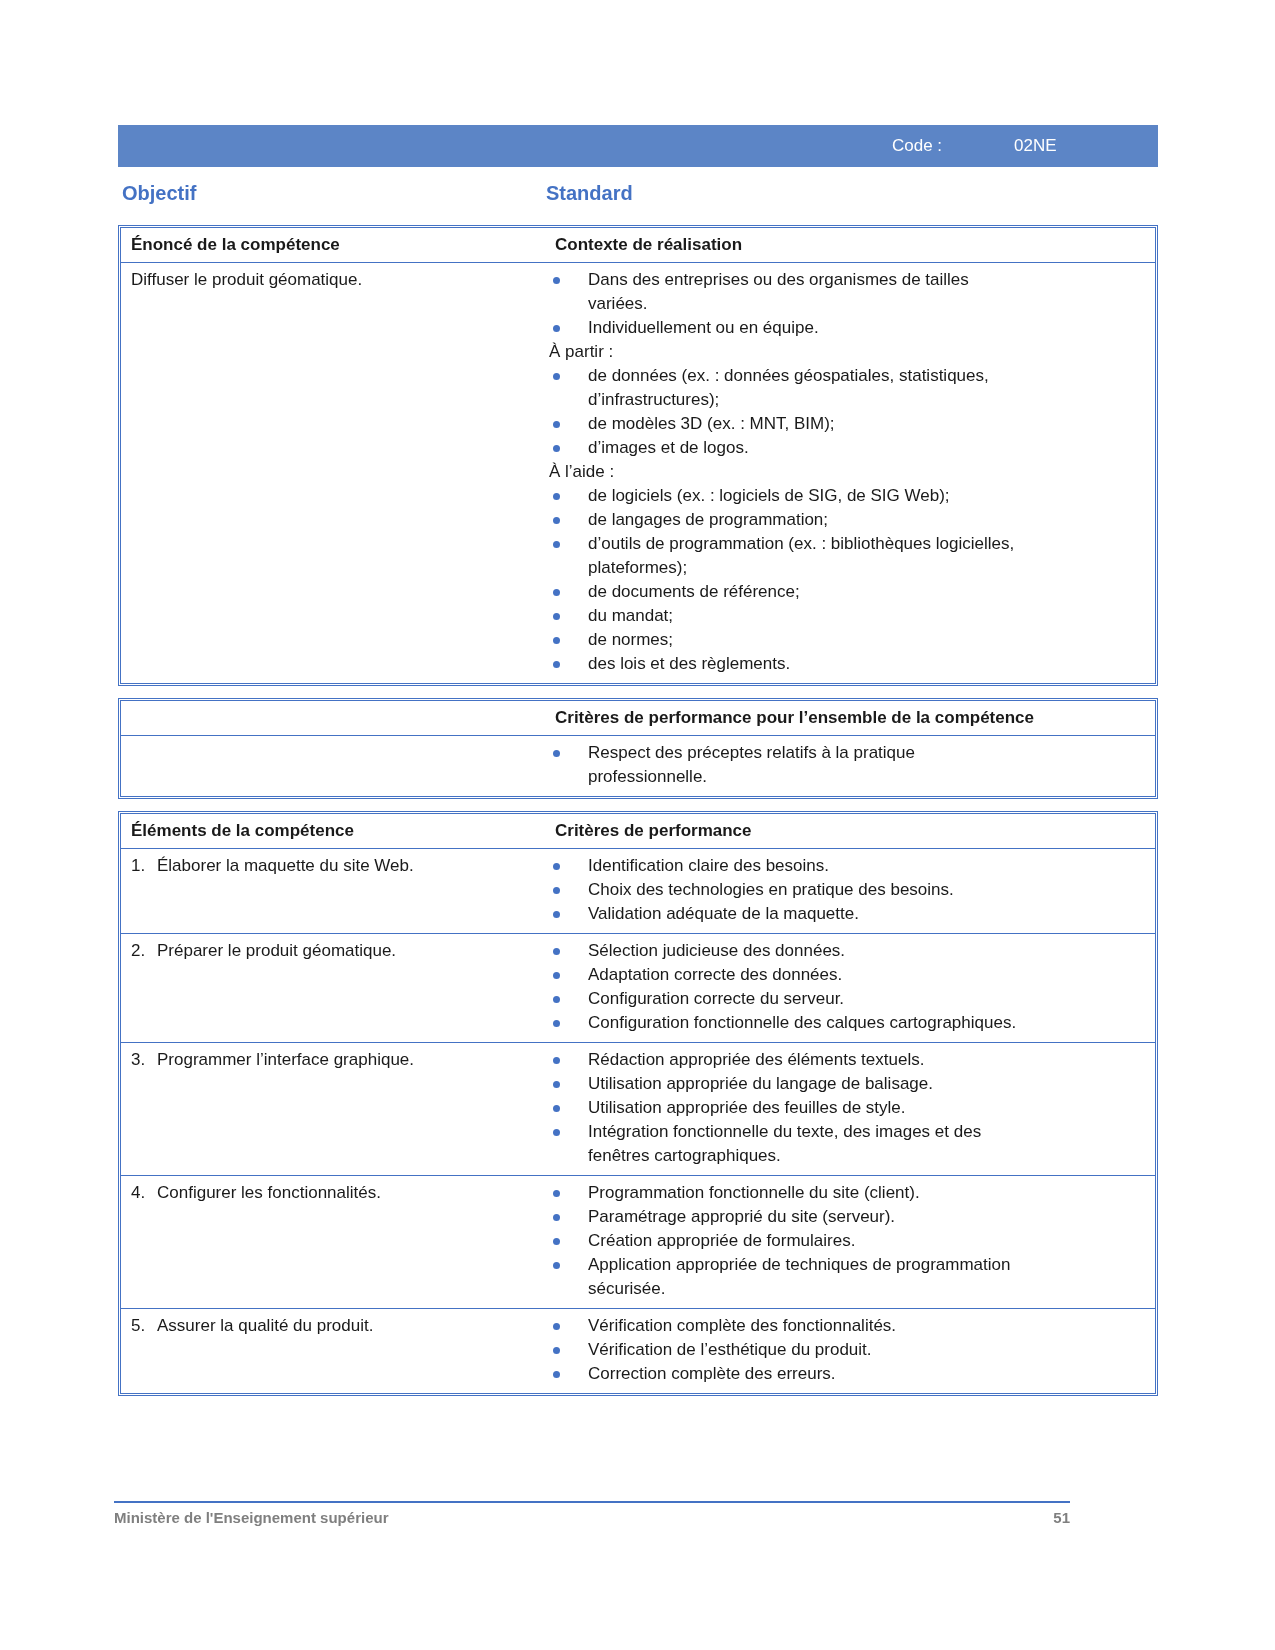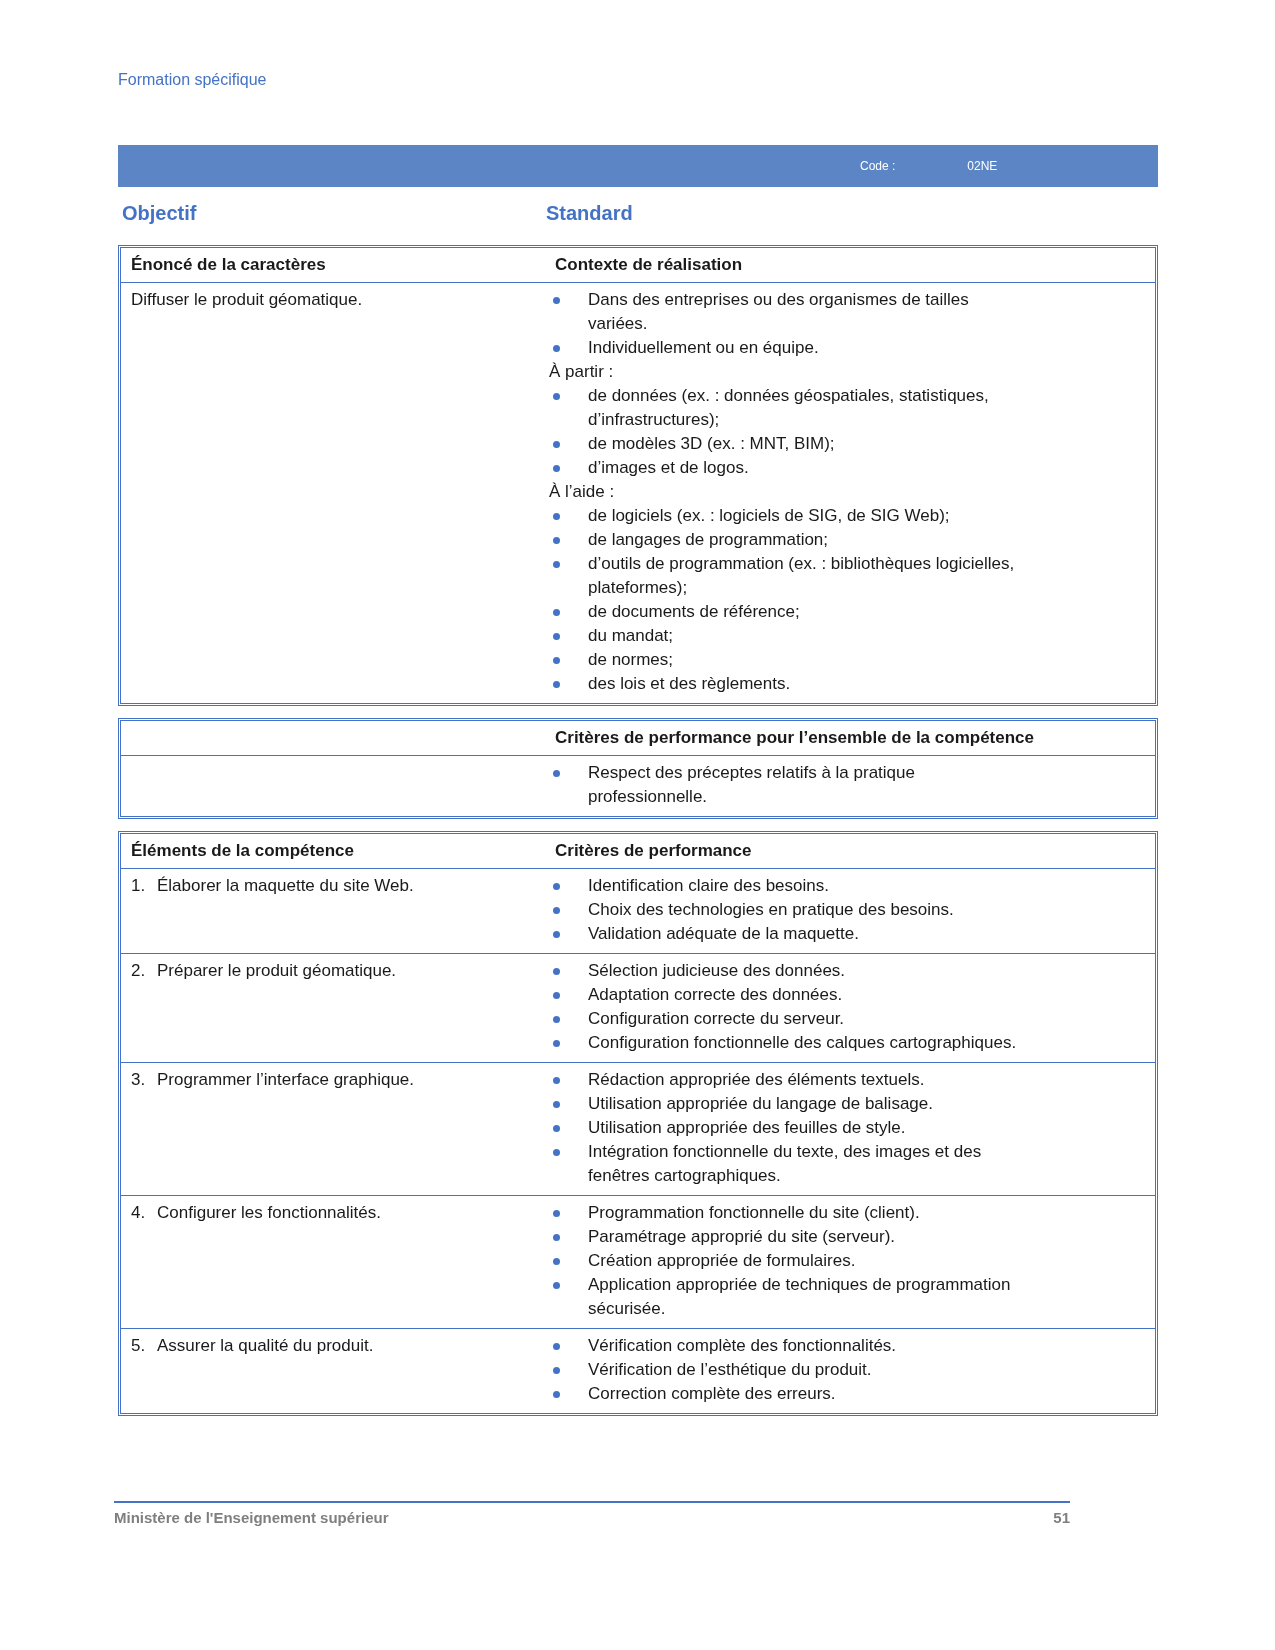--- a/index.html
+++ b/index.html
@@ -24,22 +24,22 @@
   }
   .running-head{
     color:var(--accent);
     font-size:16px;line-height:20px;
   }
   .code-bar{
     margin-top:55px;
     height:42px;
     background:var(--bar);
     color:#fff;
-    font-size:12px;
-    display:flex;align-items:center;
+    font-size:17px;
+    display:flex;align-items:center;padding-left:32px;
   }
   .code-bar .code-label{margin-left:742px;}
   .code-bar .code-value{margin-left:72px;}
   .section-heads{
     margin-top:13px;
     display:grid;grid-template-columns:424px 1fr;
     padding-left:4px;
     color:var(--accent);
     font-size:20px;font-weight:bold;line-height:26px;
   }
@@ -81,35 +81,34 @@
     display:flex;justify-content:space-between;
     color:var(--muted);
     font-size:15px;font-weight:bold;line-height:19px;
   }
 </style>
 </head>
 <body>
 
 <div class="page">
 
-  <div class="running-head">Formation spécifique</div>
 
   <div class="code-bar">
     <span class="code-label">Code :</span>
     <span class="code-value">02NE</span>
   </div>
 
   <div class="section-heads">
     <span>Objectif</span>
     <span>Standard</span>
   </div>
 
   <div class="tbl">
     <div class="thead">
-      <div class="cell">Énoncé de la caractères</div>
+      <div class="cell">Énoncé de la compétence</div>
       <div class="cell">Contexte de réalisation</div>
     </div>
     <div class="trow">
       <div class="c1">Diffuser le produit géomatique.</div>
       <div class="c2">
         <div class="list">
 
             <div class="li bullet">
               <span class="bullet"></span>
               <span class="li-text">Dans des entreprises ou des organismes de tailles

